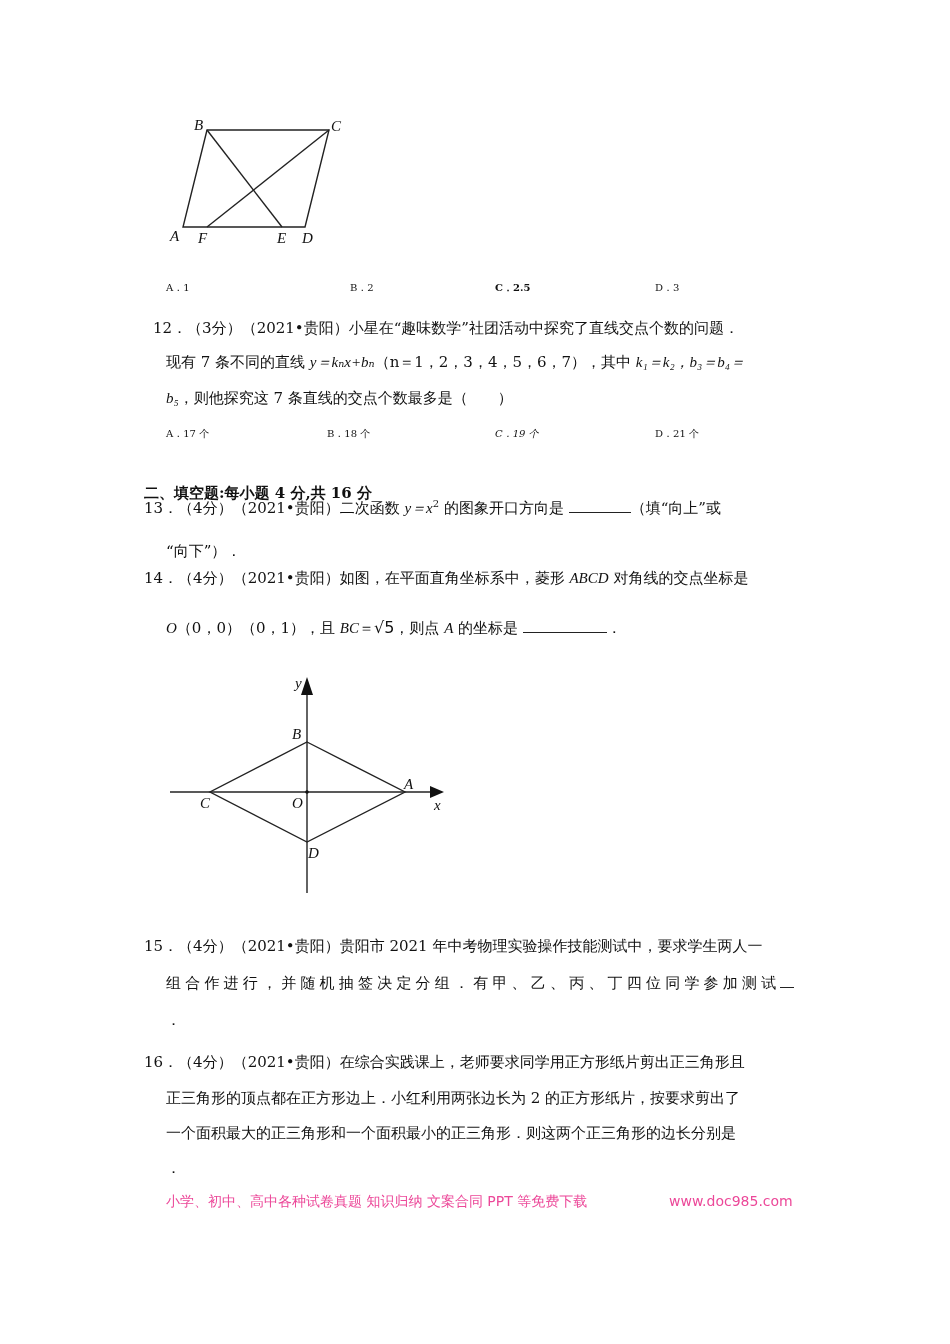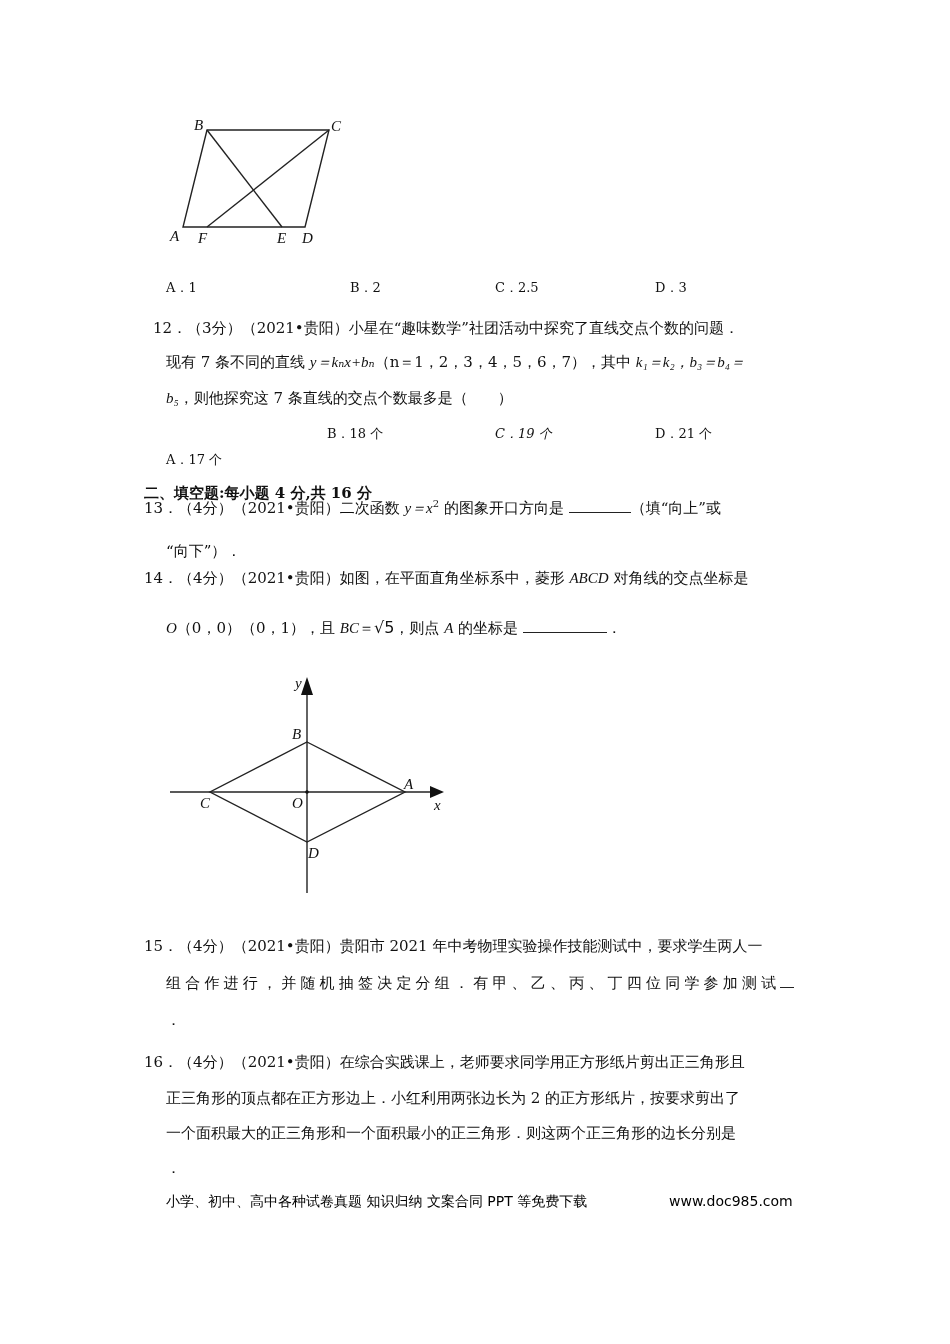--- a/index.html
+++ b/index.html
@@ -5,23 +5,23 @@
   html, body { margin: 0; padding: 0; background: #ffffff; }
   body {
     width: 950px; height: 1344px; position: relative; overflow: hidden;
     font-family: "DejaVu Serif", "Liberation Serif", serif;
     color: #111111;
   }
   .abs { position: absolute; }
   .line { position: absolute; font-size: 15px; line-height: 20px; white-space: nowrap; }
   .bold { font-weight: bold; margin-top: 24px; }
   .it { font-style: italic; font-family: "Liberation Serif", "DejaVu Serif", serif; }
-  .opt { position: absolute; font-size: 13px; line-height: 20px; white-space: nowrap; }
+  .opt { position: absolute; font-size: 10px; line-height: 20px; white-space: nowrap; }
   .blank { display: inline-block; border-bottom: 1.5px solid #222; height: 14px; vertical-align: baseline; }
-  .footer { position: absolute; font-family: "DejaVu Sans", "Liberation Sans", sans-serif; font-size: 14px; line-height: 20px; white-space: nowrap; color: #000000; }
+  .footer { position: absolute; font-family: "DejaVu Sans", "Liberation Sans", sans-serif; font-size: 14px; line-height: 20px; white-space: nowrap; color: #ec4899; }
   svg text { font-family: "Liberation Serif", "DejaVu Serif", serif; font-style: italic; font-size: 15px; fill: #111; }
 </style>
 </head>
 <body>
 
 <svg class="abs" style="left:160px;top:110px;" width="200" height="140" viewBox="0 0 200 140">
   <g stroke="#222" stroke-width="1.4" fill="none">
     <polygon points="47,20 169,20 145,117 23,117"></polygon>
     <line x1="47" y1="20" x2="122" y2="117"></line>
     <line x1="169" y1="20" x2="47" y2="117"></line>
@@ -30,35 +30,35 @@
   <text x="171" y="21">C</text>
   <text x="10" y="131">A</text>
   <text x="38" y="133">F</text>
   <text x="117" y="133">E</text>
   <text x="142" y="133">D</text>
 </svg>
 
 <div>
   <div class="opt" style="left:166px;top:278px;"><span>A．</span><span>1</span></div>
   <div class="opt" style="left:327px;top:278px;margin-left:23px;"><span>B．</span><span>2</span></div>
-  <div class="opt" style="left:495px;top:278px;"><span>C．</span><span>2.5</span></div>
+  <div class="opt" style="left:495px;top:278px;font-weight:bold;"><span>C．</span><span>2.5</span></div>
   <div class="opt" style="left:655px;top:278px;"><span>D．</span><span>3</span></div>
 </div>
 
 <div>
   <div class="line" style="left:144px;top:318px;margin-left:9px;">
     <span>12．</span><span>（3分）（2021•贵阳）</span><span>小星在“趣味数学”社团活动中探究了直线交点个数的问题．</span>
   </div>
   <div class="line" style="left:166px;top:352px;">
     <span>现有 7 条不同的直线 </span><span class="it">y＝kₙx+bₙ</span><span>（n＝1，2，3，4，5，6，7），其中 </span><span class="it">k₁＝k₂，b₃＝b₄＝</span>
   </div>
   <div class="line" style="left:166px;top:388px;">
     <span class="it">b₅</span><span>，则他探究这 7 条直线的交点个数最多是（　　）</span>
   </div>
-  <div class="opt" style="left:166px;top:424px;margin-top:26px;"><span>A．</span><span>17 个</span></div>
+  <div class="opt" style="left:166px;top:424px;"><span>A．</span><span>17 个</span></div>
   <div class="opt" style="left:327px;top:424px;"><span>B．</span><span>18 个</span></div>
   <div class="opt" style="left:495px;top:424px;font-style:italic;"><span>C．</span><span>19 个</span></div>
   <div class="opt" style="left:655px;top:424px;"><span>D．</span><span>21 个</span></div>
 </div>
 
 <div class="line bold" style="left:144px;top:459px;">二、填空题:每小题 4 分,共 16 分</div>
 
 <div>
   <div class="line" style="left:144px;top:494px;">
     <span>13．</span><span>（4分）（2021•贵阳）</span><span>二次函数 </span><span class="it">y＝x</span><sup style="font-size:10px;">2</sup><span> 的图象开口方向是 </span><span class="blank" style="width:62px;"></span><span>（填“向上”或</span>

